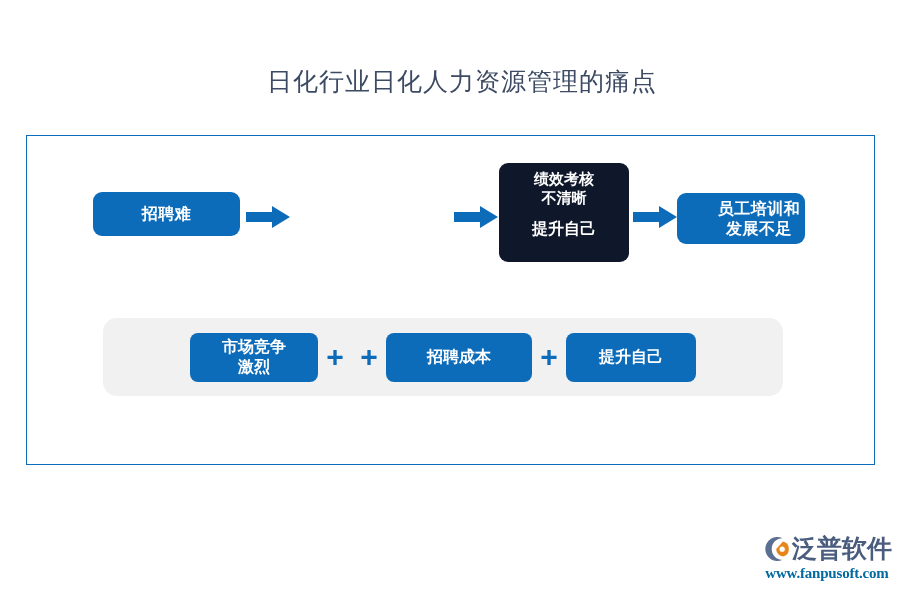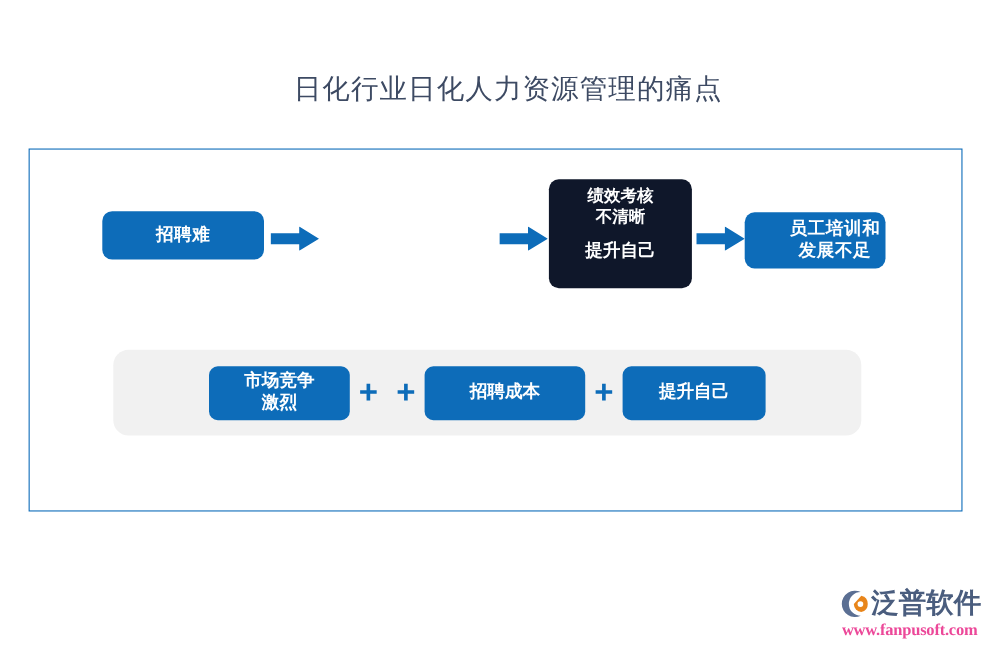--- a/index.html
+++ b/index.html
@@ -193,21 +193,21 @@
     font-weight: bold;
     color: #4a5d7e;
     letter-spacing: 0px;
     line-height: 28px;
     margin-left: 2px;
     font-family: "Liberation Serif", "DejaVu Serif", serif;
   }
   .logo-url {
     margin-top: 0px;
     font-size: 15px;
-    color: #ec4899;
+    color: #0369a1;
     font-weight: bold;
     letter-spacing: -0.2px;
     font-family: "Liberation Serif", "DejaVu Serif", serif;
     text-align: center;
     width: 130px;
   }
 </style>
 </head>
 <body>
 

